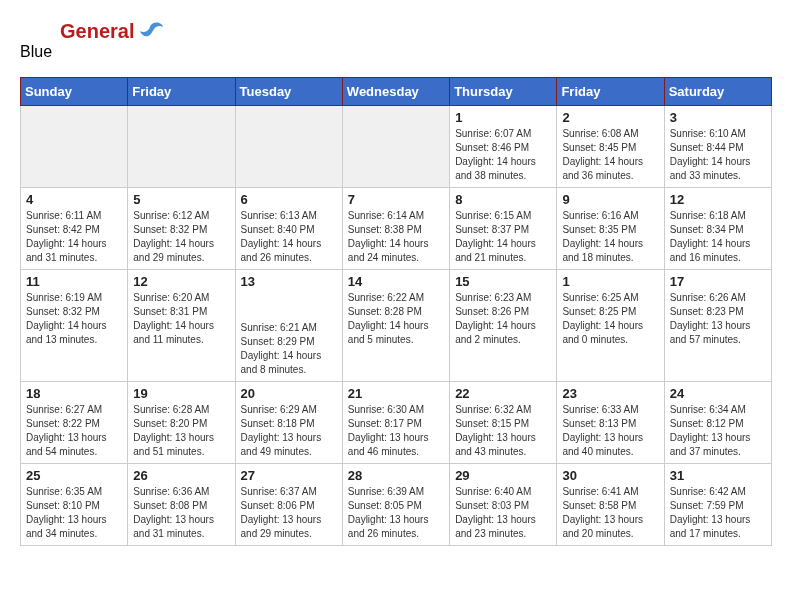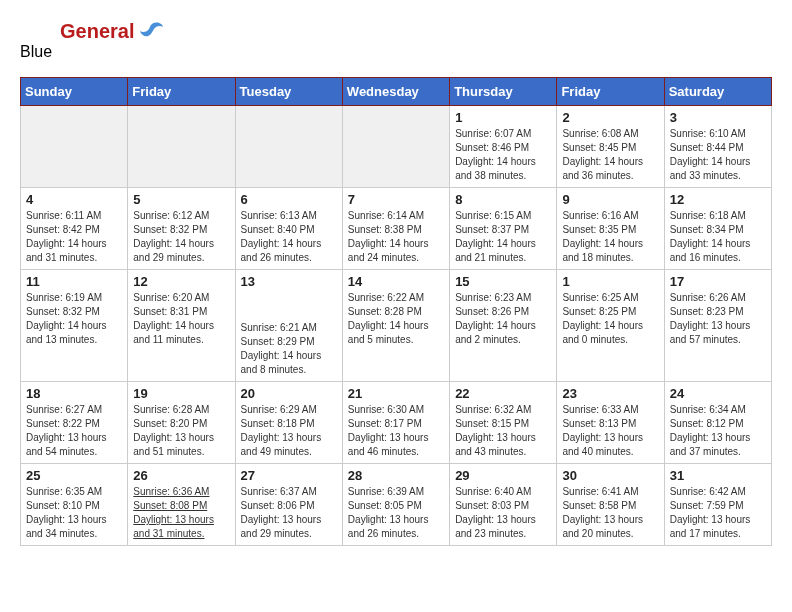--- a/index.html
+++ b/index.html
@@ -278,21 +278,21 @@
       </tr>
       <tr>
         <td>
           <span class="day-number">25</span>
           <div class="cell-info" style="white-space: pre-line;">Sunrise: 6:35 AM
 Sunset: 8:10 PM
 Daylight: 13 hours and 34 minutes.</div>
         </td>
         <td>
           <span class="day-number">26</span>
-          <div class="cell-info" style="white-space: pre-line; text-decoration: underline;">Sunrise: 6:36 AM
+          <div class="cell-info" style="white-space: pre-line;">Sunrise: 6:36 AM
 Sunset: 8:08 PM
 Daylight: 13 hours and 31 minutes.</div>
         </td>
         <td>
           <span class="day-number">27</span>
           <div class="cell-info" style="white-space: pre-line;">Sunrise: 6:37 AM
 Sunset: 8:06 PM
 Daylight: 13 hours and 29 minutes.</div>
         </td>
         <td>

